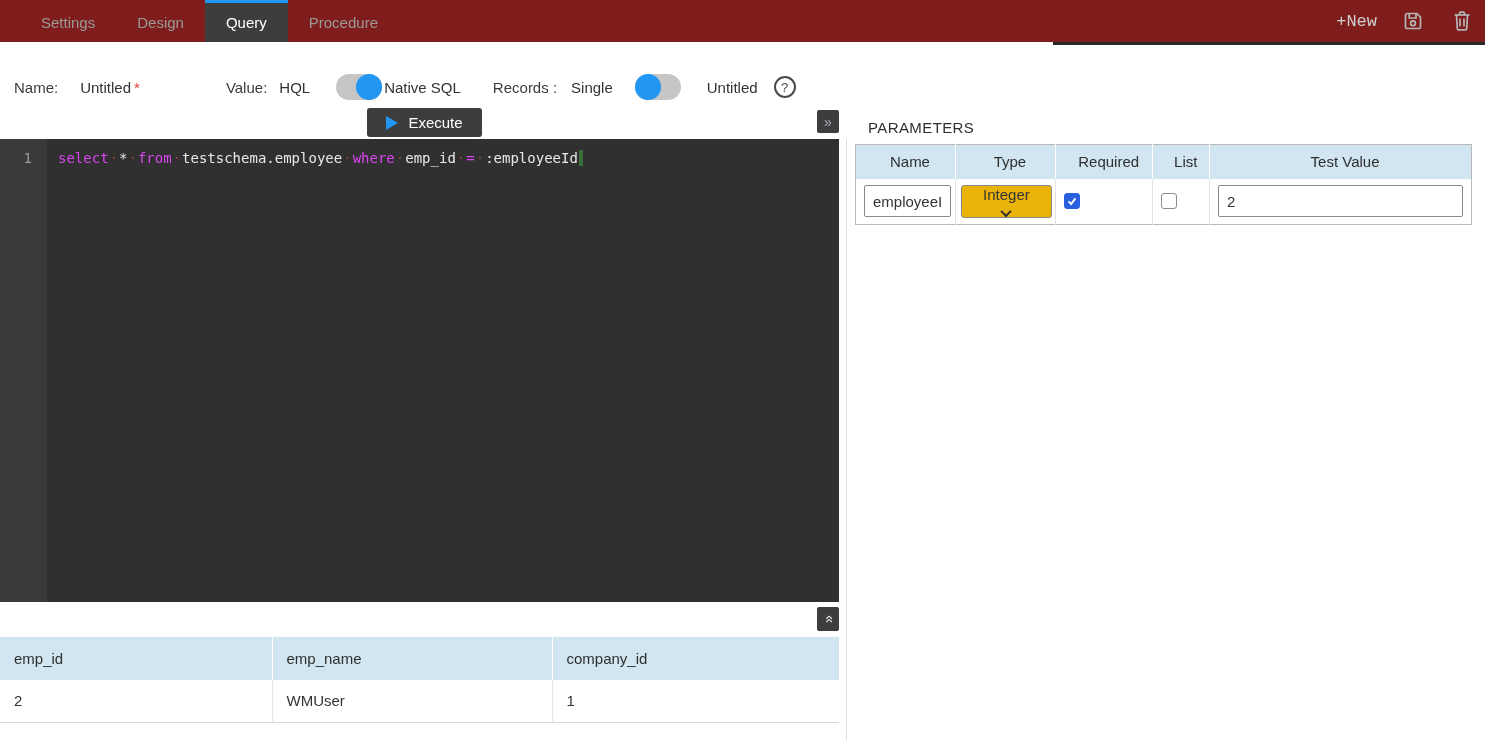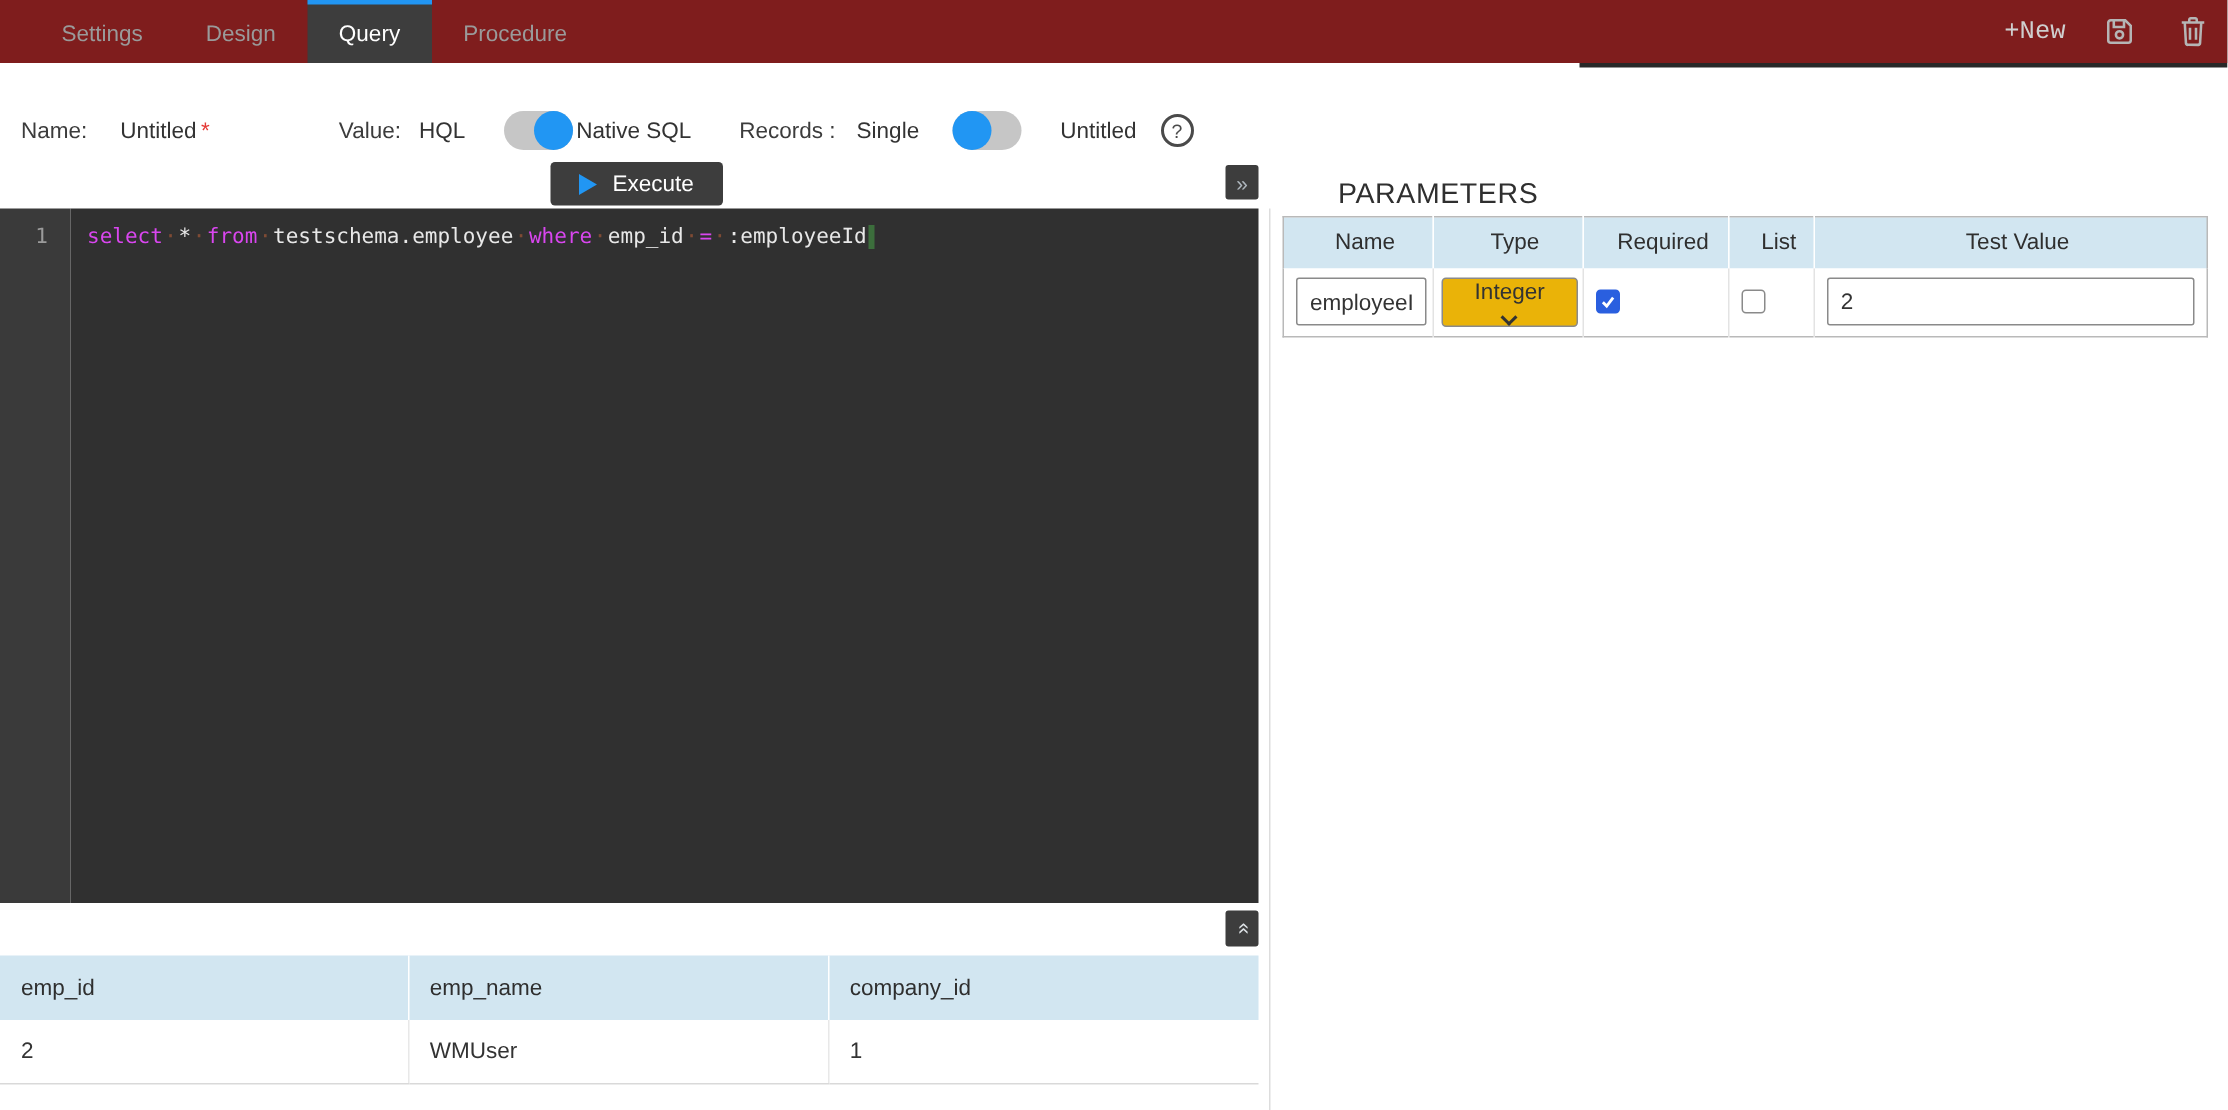--- a/index.html
+++ b/index.html
@@ -54,21 +54,21 @@
   
   .results { position:absolute; left:0; top:637px; width:839px; border-collapse:collapse; font-size:15px; }
   .results th { background:#d2e6f1; height:43px; text-align:left; font-weight:normal; color:#2f2f2f; padding-left:14px;
     border-left:1px solid #fff; }
   .results th:first-child { border-left:none; }
   .results td { height:42px; padding-left:14px; color:#333; border-left:1px solid #e8e8e8; border-bottom:1px solid #d9d9d9; background:#fff; }
   .results td:first-child { border-left:none; }
 
   
   .v-divider { position:absolute; left:846px; top:139px; width:1px; height:601px; background:#ddd; }
-  .params-title { position:absolute; left:892px; top:119px; font-size:19px; color:#2f2f2f; letter-spacing:.4px; }
+  .params-title { position:absolute; left:868px; top:119px; font-size:15px; color:#2f2f2f; letter-spacing:.4px; }
   .params { position:absolute; left:855px; top:144px; width:617px; border-collapse:collapse; font-size:15px;
     border:1px solid #b9b9b9; }
   .params th { background:#d2e6f1; height:34px; text-align:center; font-weight:normal; color:#2f2f2f; padding-left:9px;
     border-left:1px solid #fff; }
   .params th:first-child { border-left:none; }
   .params td { height:46px; background:#fff; border-left:1px solid #e3e3e3; vertical-align:middle; }
   .params td:first-child { border-left:none; }
   .tin { height:32px; border:1px solid #8a8a8a; border-radius:2px; font-size:15px; color:#333;
     padding:0 8px; font-family:"Liberation Sans", sans-serif; background:#fff; }
   .name-in { width:87px; margin-left:8px; }

